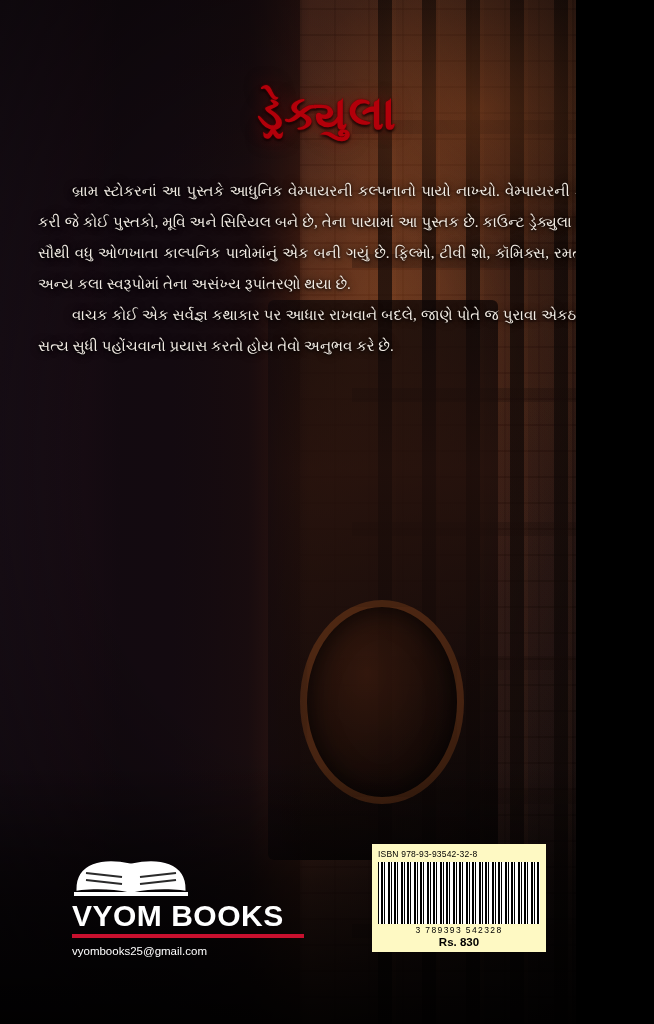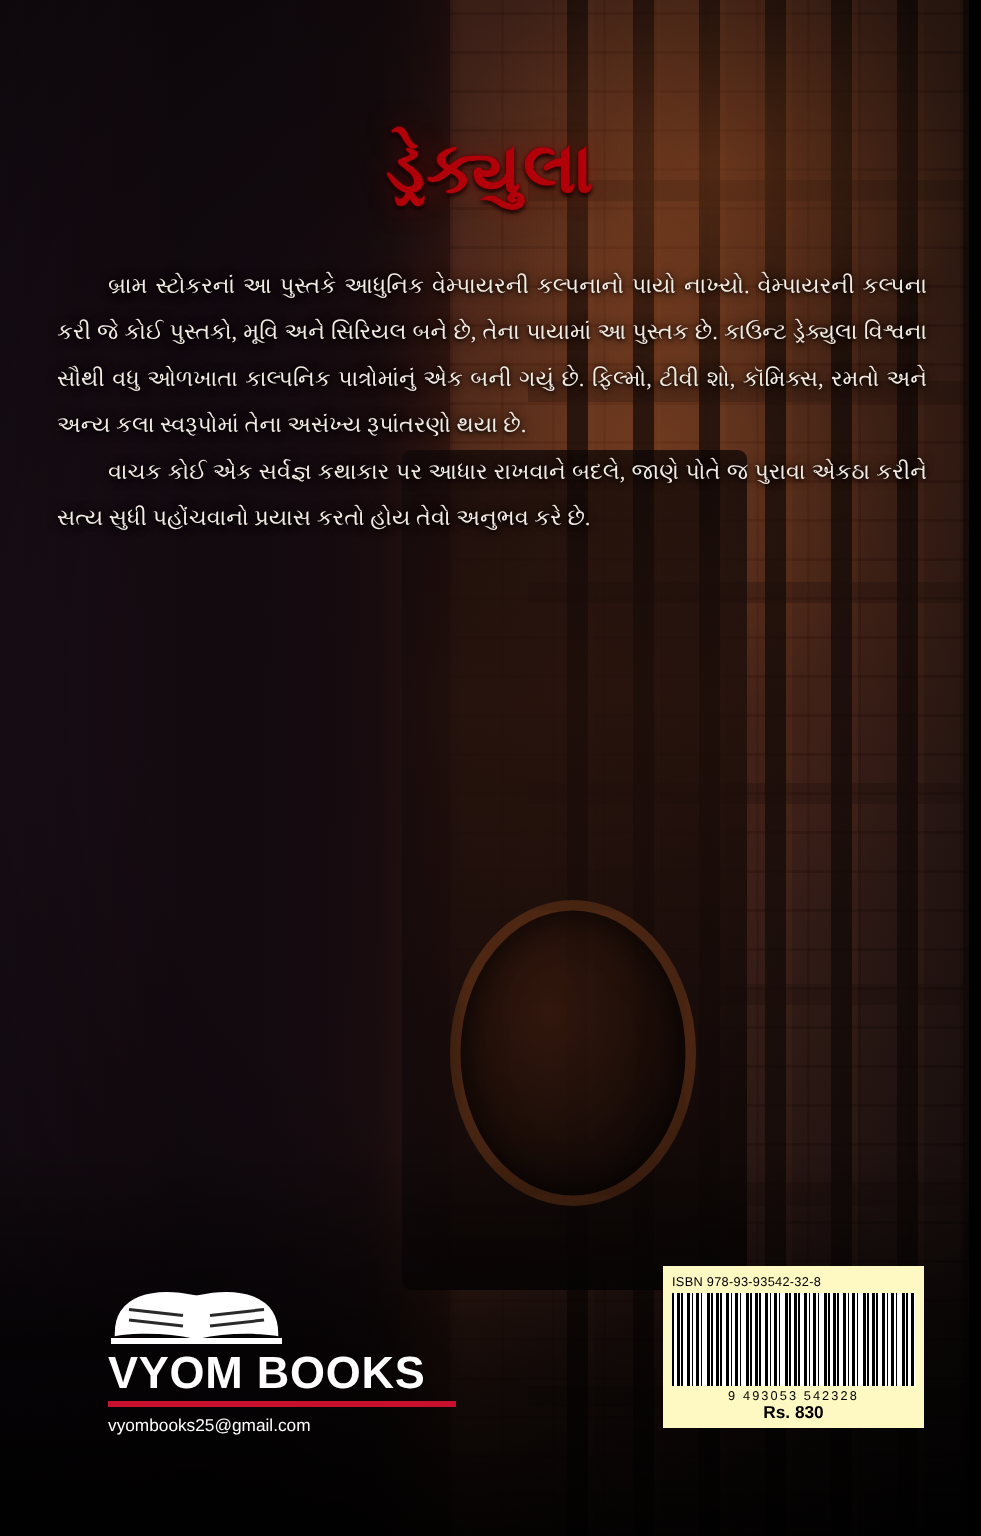--- a/index.html
+++ b/index.html
@@ -8,21 +8,21 @@
     background: #000;
   }
   body {
     width: 654px;
     height: 1024px;
     font-family: "Liberation Sans", sans-serif;
     overflow: hidden;
   }
   .cover {
     position: relative;
-    width: 646px;
+    width: 576px;
     height: 1024px;
     background: #0a0506;
     overflow: hidden;
   }
 
   
   .bg-base {
     position: absolute;
     inset: 0;
     background:
@@ -266,17 +266,17 @@
       </svg>
     </div>
     <div class="logo-name">VYOM BOOKS</div>
     <div class="logo-underline"></div>
     <div class="logo-email">vyombooks25@gmail.com</div>
   </div>
 
   <div class="barcode-box">
     <div class="isbn-text">ISBN 978-93-93542-32-8</div>
     <div class="bars"></div>
-    <div class="barcode-digits">9 493053 542328</div>
+    <div class="barcode-digits">3 789393 542328</div>
     <div class="price">Rs. 830</div>
   </div>
 
 </div>
 
 </body></html>

